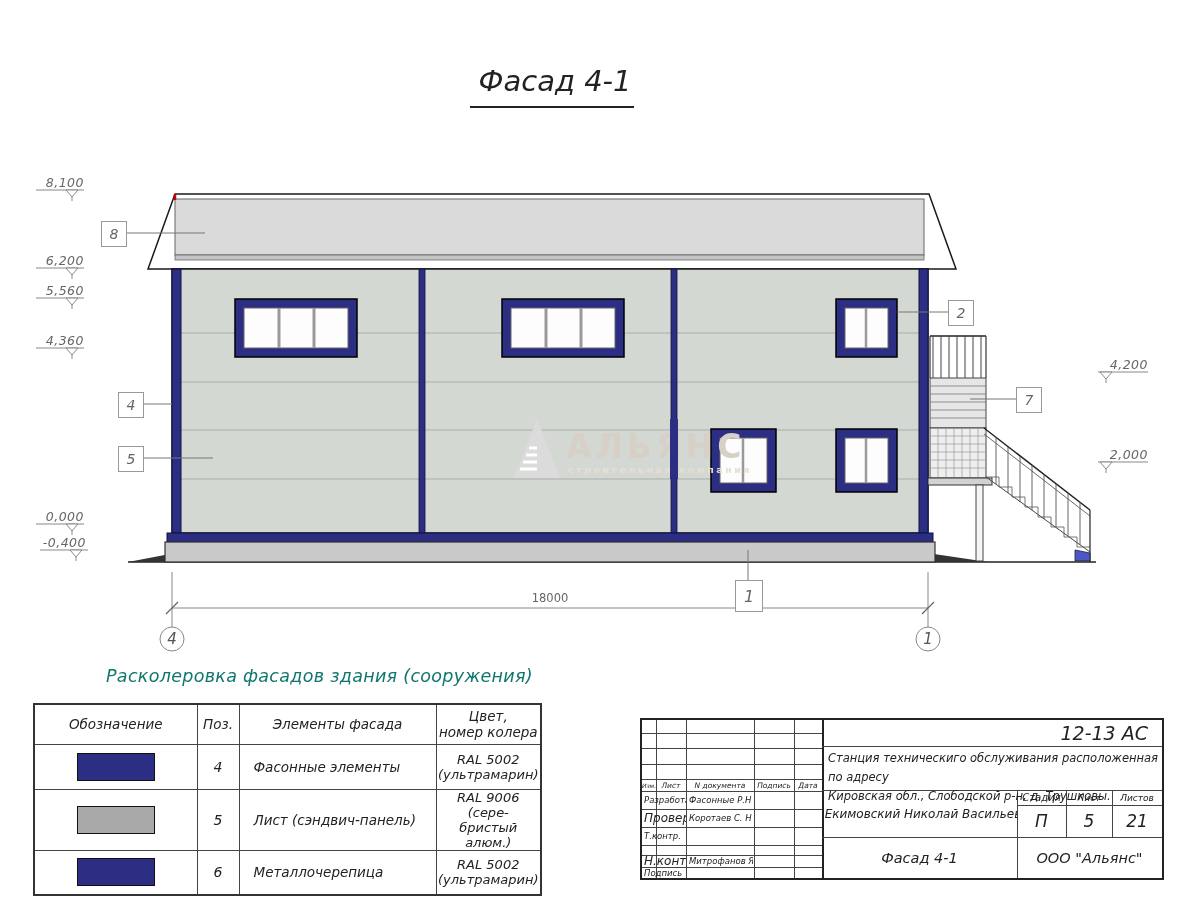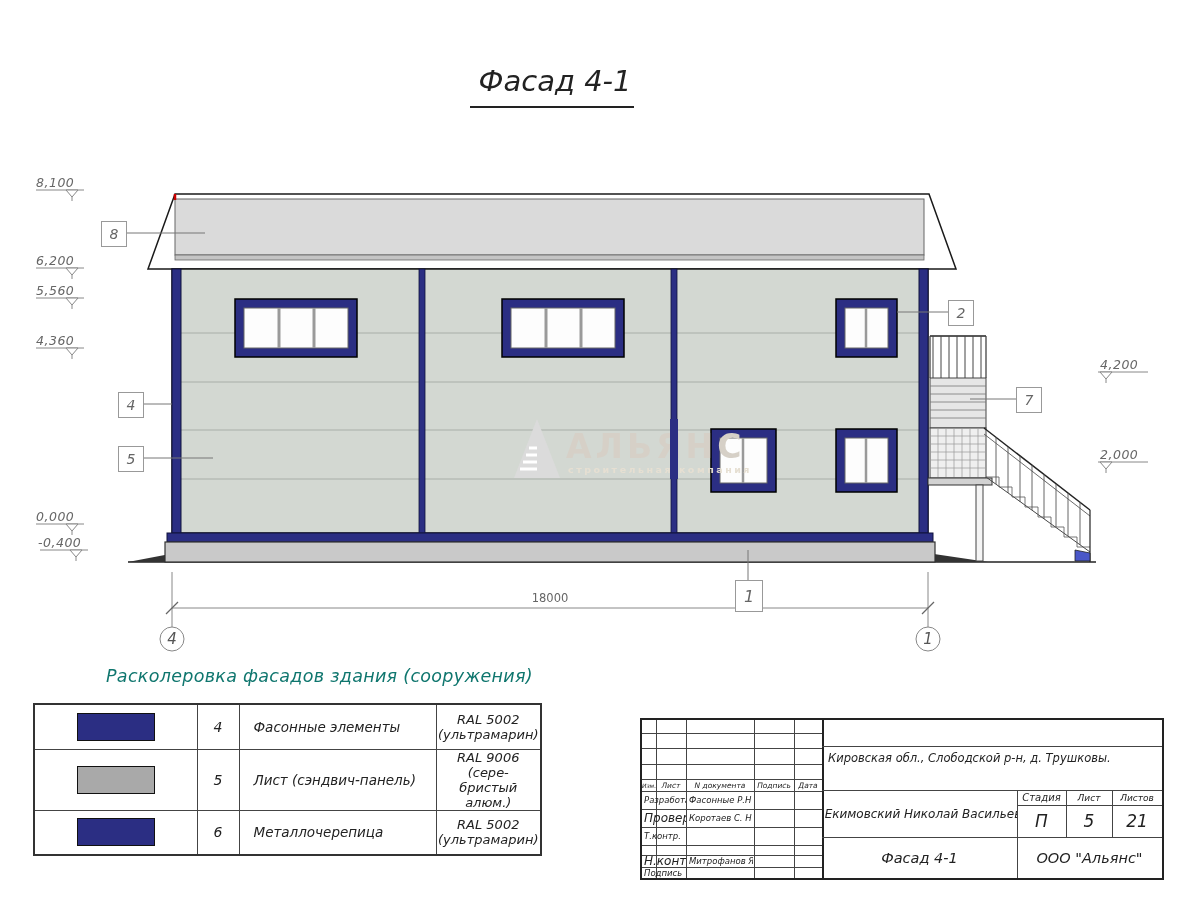--- a/index.html
+++ b/index.html
@@ -6,21 +6,21 @@
   body{
     width:1200px;height:900px;position:relative;background:#ffffff;
     font-family:"DejaVu Sans","Liberation Sans",sans-serif;color:#222;
     overflow:hidden;
   }
   .abs{position:absolute;}
   
   .callout{position:absolute;border:1px solid #999;background:#fff;
     display:flex;align-items:center;justify-content:center;
     font-style:italic;color:#666;font-size:14px;}
-  .elev-text{position:absolute;width:48px;text-align:left;font-style:italic;
+  .elev-text{position:absolute;width:48px;text-align:right;font-style:italic;
     color:#666;font-size:12.5px;letter-spacing:.5px;}
   .axis-num{position:absolute;width:24px;height:24px;display:flex;align-items:center;
     justify-content:center;font-style:italic;color:#555;font-size:15px;}
   .dim-text{position:absolute;text-align:center;color:#666;font-size:11.5px;}
   
   .wm-title{position:absolute;font-weight:bold;color:#d6d0c7;font-size:33px;letter-spacing:4px;}
   .wm-sub{position:absolute;font-weight:bold;color:#e6dfd2;font-size:9.5px;letter-spacing:2.5px;}
   
   table.legend{position:absolute;left:33px;top:703px;border-collapse:collapse;
     border:2px solid #333;table-layout:fixed;}
@@ -251,20 +251,29 @@
 <div class="sec-title">Расколеровка фасадов здания (сооружения)</div>
 
 <table class="legend">
   <colgroup>
       <col style="width:163px">
       <col style="width:42px">
       <col style="width:197px">
       <col style="width:105px">
     </colgroup>
   <tbody>
+      <tr style="height:40px">
+    <td>Обозначение</td>
+    <td>Поз.</td>
+    <td>Элементы фасада</td>
+    <td>
+      <div>Цвет,</div>
+      <div>номер колера</div>
+    </td>
+  </tr>
   <tr style="height:45px">
     <td>
           <div class="swatch" style="background-color: rgb(43, 46, 131);"></div>
         </td>
     <td style="font-size:14px;">4</td>
     <td class="el">Фасонные элементы</td>
     <td style="font-size:13px;">
       <div>RAL 5002</div>
       <div>(ультрамарин)</div>
     </td>
@@ -332,21 +341,23 @@
   <div class="tb-cell tb-left" style="left:47px;top:89px;width:64px;height:18px;font-size:8.5px;">Коротаев С. Н</div>
   <div class="tb-cell tb-left" style="left:2px;top:107px;width:42px;height:18px;font-size:8.5px;">Т.контр.</div>
   <div class="tb-cell tb-left" style="left:47px;top:107px;width:64px;height:18px;font-size:8.5px;"></div>
   <div class="tb-cell tb-left" style="left:2px;top:125px;width:42px;height:10px;font-size:8.5px;"></div>
   <div class="tb-cell tb-left" style="left:47px;top:125px;width:64px;height:10px;font-size:8.5px;"></div>
   <div class="tb-cell tb-left" style="left:2px;top:135px;width:42px;height:12px;font-size:12px;">Н.контр.</div>
   <div class="tb-cell tb-left" style="left:47px;top:135px;width:64px;height:12px;font-size:8.5px;">Митрофанов Я. А.</div>
   <div class="tb-cell tb-left" style="left:2px;top:147px;width:42px;height:11px;font-size:8.5px;">Подпись</div>
   <div class="tb-cell tb-left" style="left:47px;top:147px;width:64px;height:11px;font-size:8.5px;"></div>
 
+  <div class="tb-cell" style="left:180px;top:0;width:340px;height:26px;justify-content:flex-end;padding-right:14px;box-sizing:border-box;font-size:19px;">12-13 АС</div>
   <div class="abs" style="left:186px;top:29px;width:332px;font-style:italic;font-size:11.5px;line-height:1.65;">
+    <div>Станция техническиго обслуживания расположенная по адресу</div>
     <div>Кировская обл., Слободской р-н, д. Трушковы.</div>
   </div>
   <div class="tb-cell" style="left:180px;top:70px;width:195px;height:47px;font-size:12px;">ИП Екимовский Николай Васильевич</div>
   <div class="tb-cell" style="left:180px;top:117px;width:195px;height:41px;font-size:14.5px;">Фасад 4-1</div>
   <div class="tb-cell" style="left:375px;top:70px;width:49px;height:15px;font-size:10px;">Стадия</div>
   <div class="tb-cell" style="left:424px;top:70px;width:46px;height:15px;font-size:9px;">Лист</div>
   <div class="tb-cell" style="left:470px;top:70px;width:50px;height:15px;font-size:9px;">Листов</div>
   <div class="tb-cell" style="left:375px;top:85px;width:49px;height:32px;font-size:17px;">П</div>
   <div class="tb-cell" style="left:424px;top:85px;width:46px;height:32px;font-size:17px;">5</div>
   <div class="tb-cell" style="left:470px;top:85px;width:50px;height:32px;font-size:17px;">21</div>

